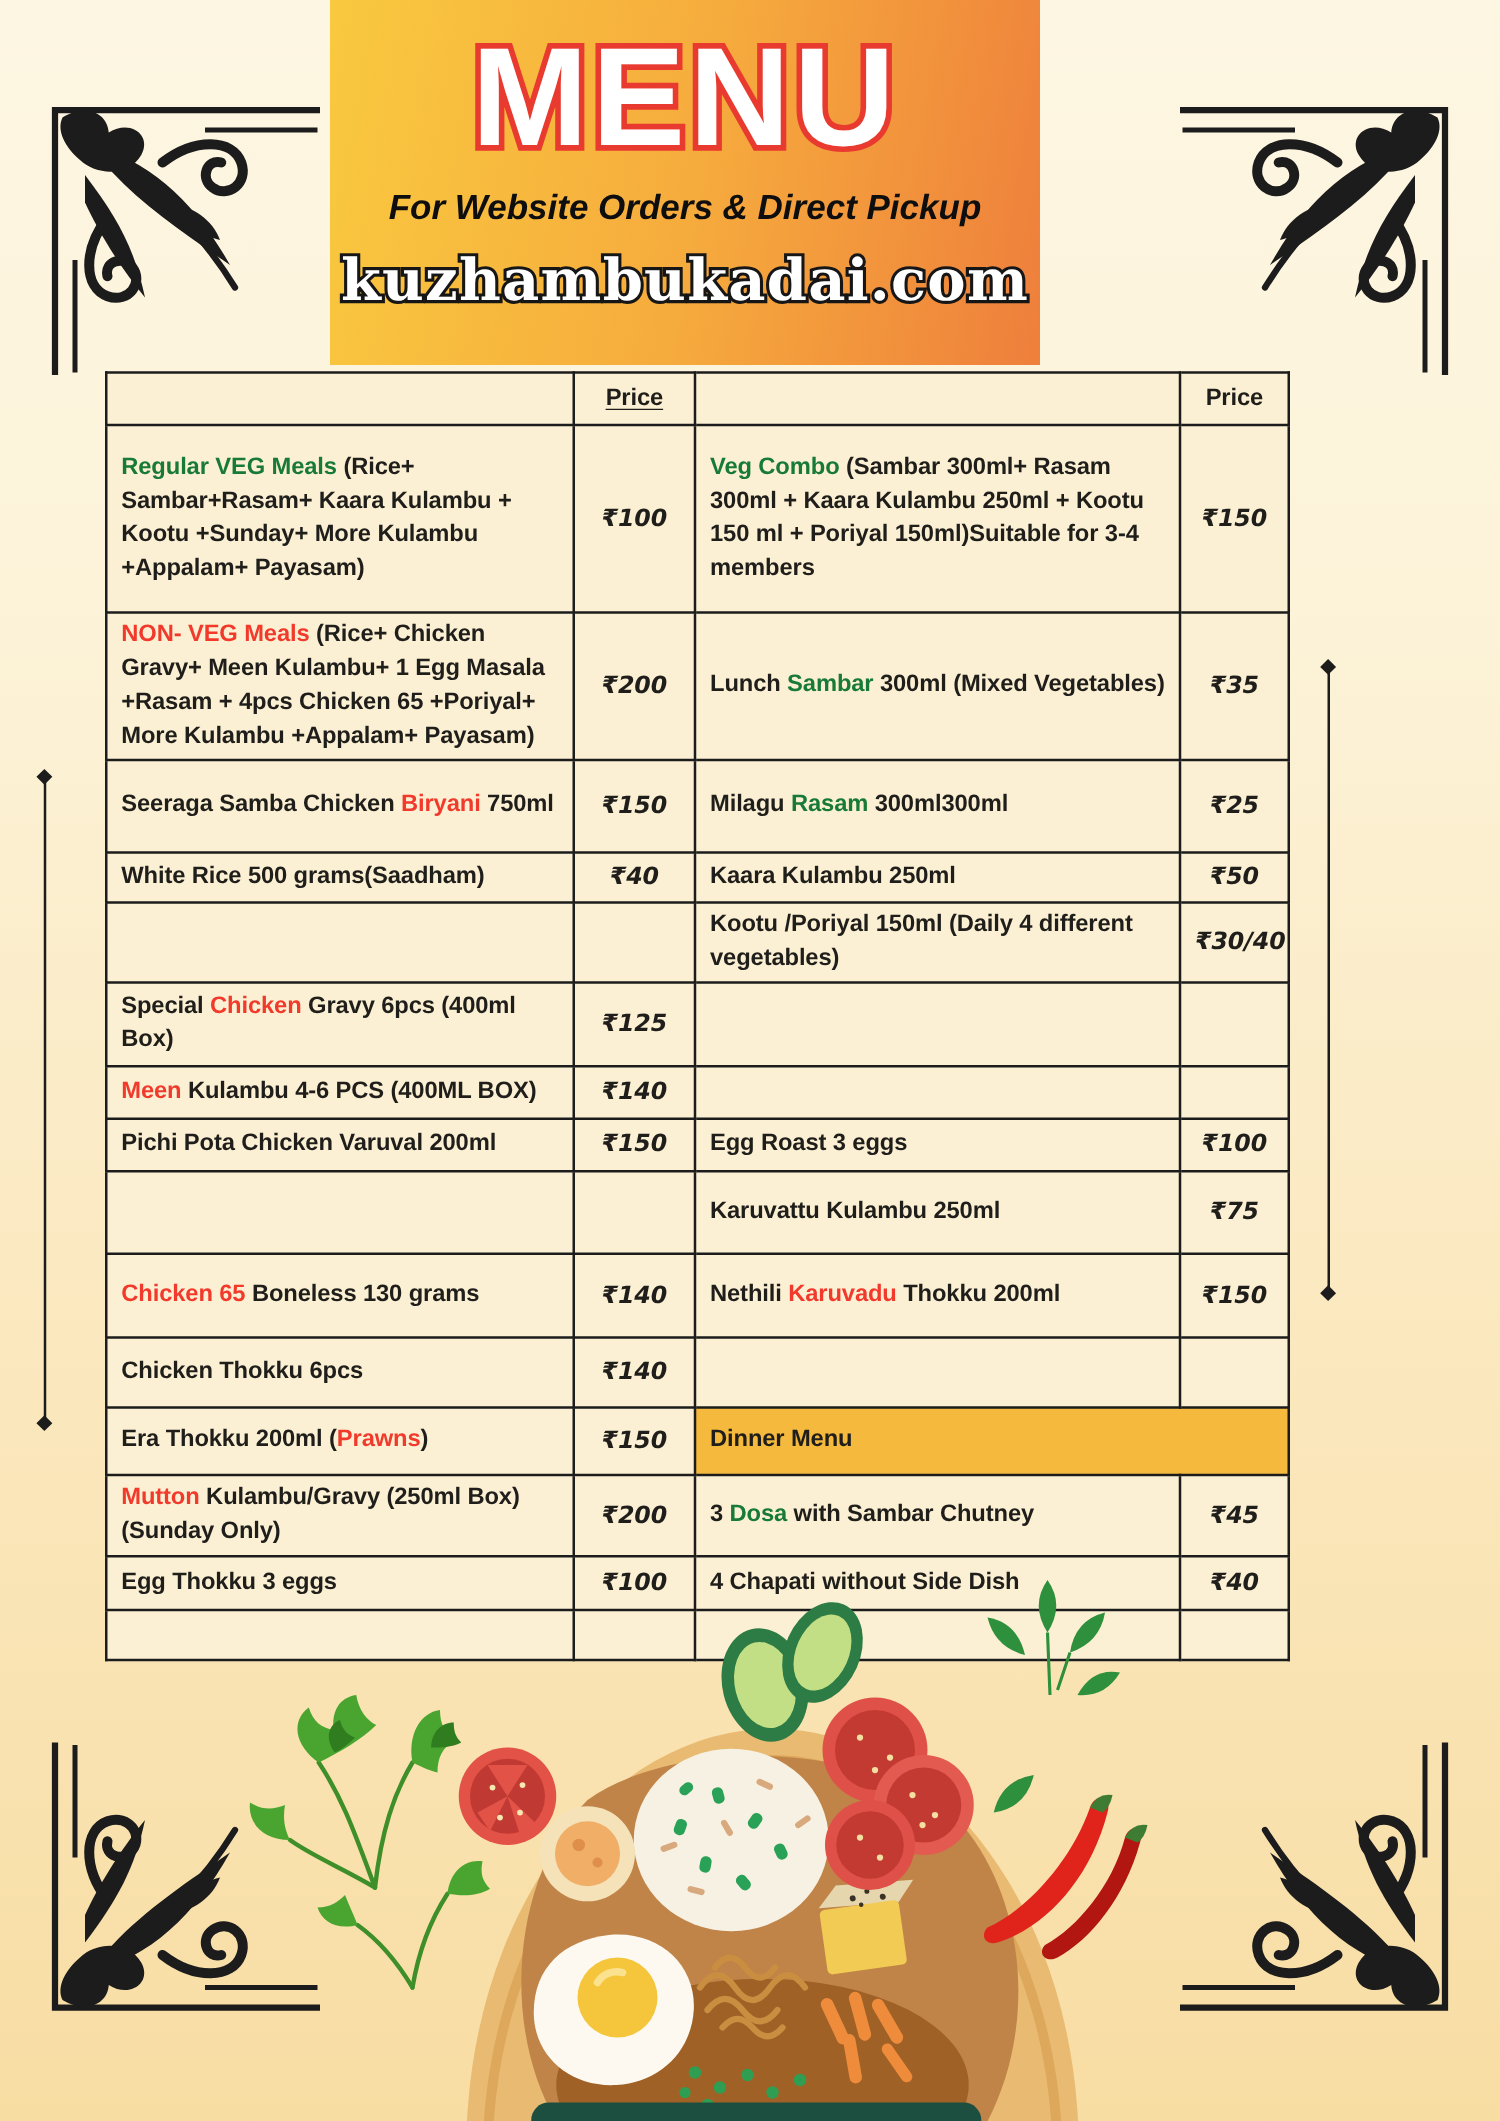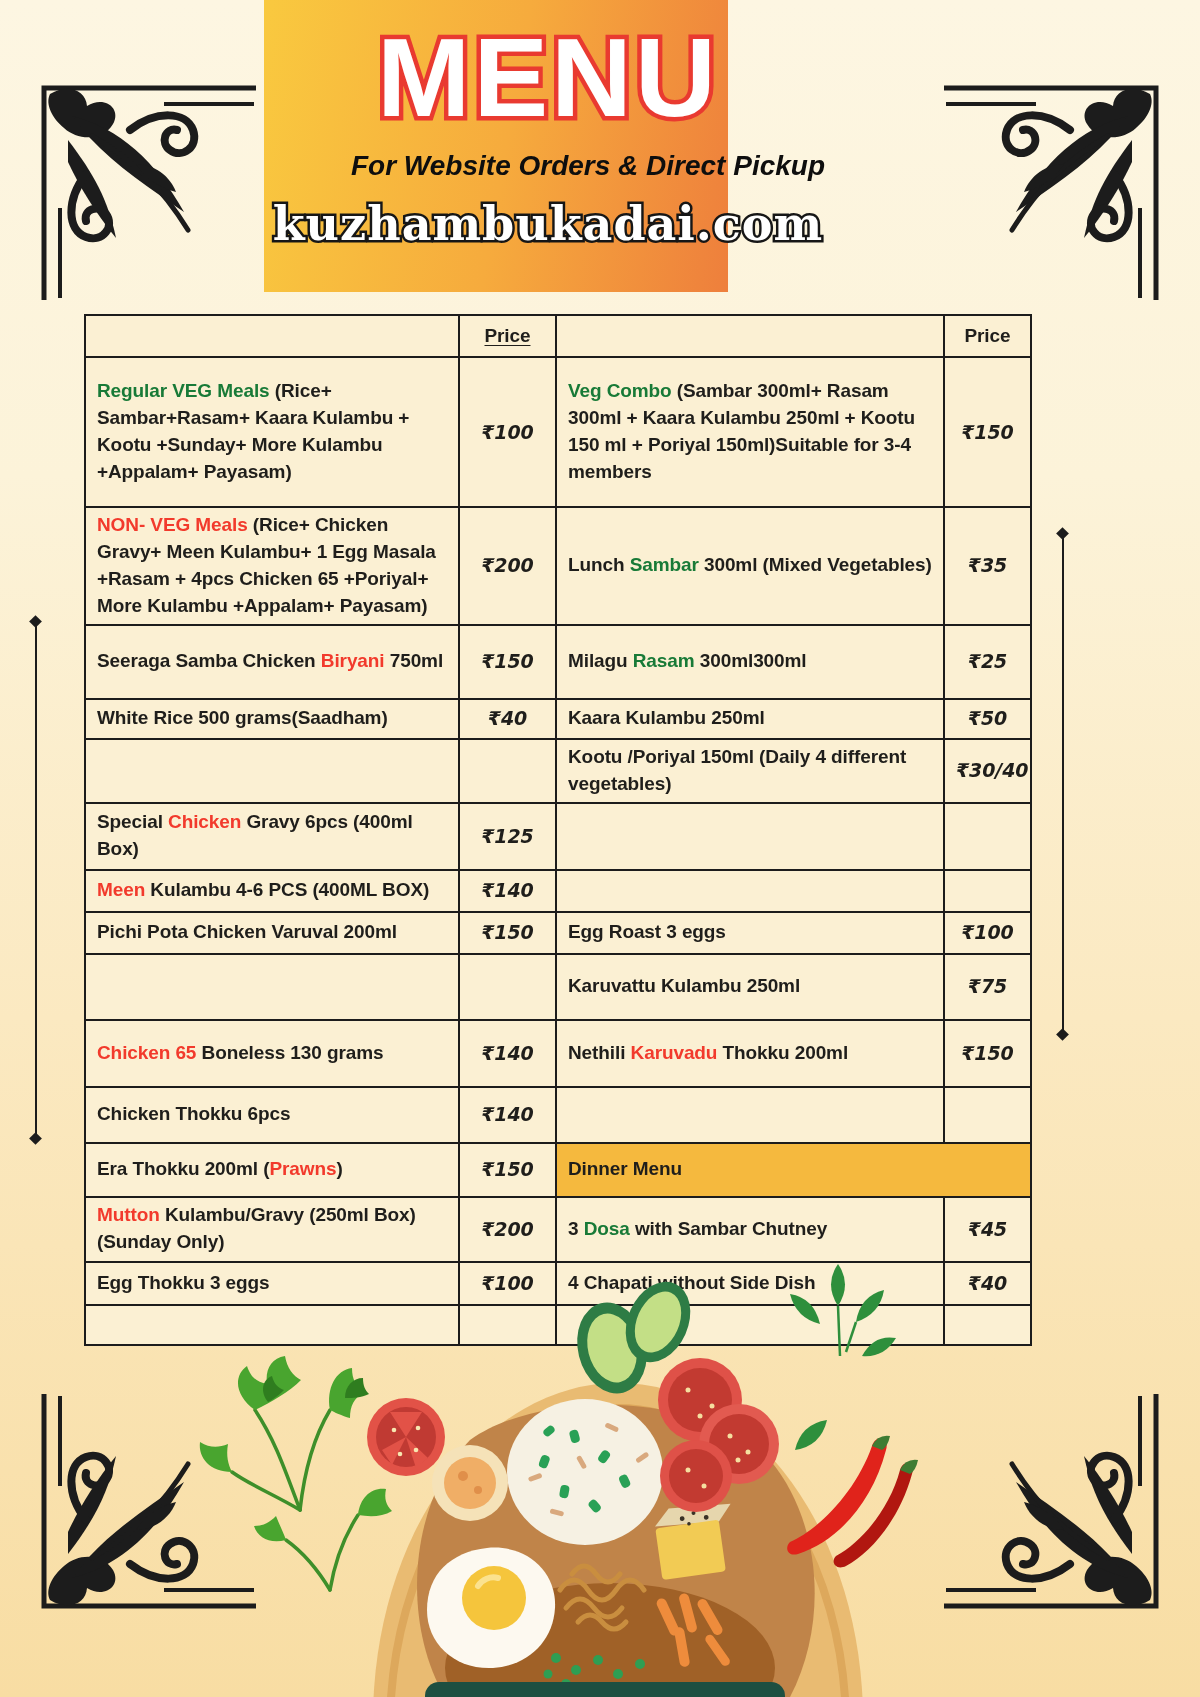--- a/index.html
+++ b/index.html
@@ -2,28 +2,28 @@
 <html><head>
 <meta charset="utf-8">
 <style>
   html,body{margin:0;padding:0;}
   body{
     width:1200px;height:1697px;overflow:hidden;position:relative;
     background:linear-gradient(180deg,#fdf6e2 0%,#fcf3d9 28%,#fbe9c1 60%,#f8dda3 100%);
     font-family:"Liberation Sans",sans-serif;
   }
   
-  .banner{position:absolute;left:264px;top:0;width:464px;height:292px;
+  .banner{position:absolute;left:264px;top:0;width:568px;height:292px;
     background:linear-gradient(100deg,#f9c93f 0%,#f6ab3d 52%,#ee7f3c 100%);}
   .title-svg{position:absolute;left:0;top:6px;width:568px;height:140px;}
   .subtitle{position:absolute;left:0;top:150px;width:568px;text-align:center;
-    font-size:28px;font-weight:bold;font-style:italic;color:#0e0e0e;white-space:nowrap;padding-left:40px;}
+    font-size:28px;font-weight:bold;font-style:italic;color:#0e0e0e;white-space:nowrap;}
   .site-svg{position:absolute;left:0;top:192px;width:568px;height:64px;}
   
-  table.menu{position:absolute;left:84px;top:314px;width:946px;border-collapse:collapse;
+  table.menu{position:absolute;left:84px;top:297px;width:946px;border-collapse:collapse;
     table-layout:fixed;background:#fbf0d3;}
   table.menu td{border:2px solid #1c1c1c;font-size:19px;font-weight:bold;color:#1f1e1b;
     padding:4px 11px;line-height:1.42;vertical-align:middle;letter-spacing:-0.1px;}
   td.price{text-align:center;font-size:20px;padding:4px 2px;white-space:nowrap;
     font-family:"DejaVu Sans",sans-serif;font-style:italic;}
   td.phead{text-align:center;font-size:21px;}
   td.phead.u{text-decoration:underline;text-underline-offset:3px;}
   .seg-g{color:#187a37;}
   .seg-r{color:#f23a2c;}
   td.dinner{background:#f5b93e;text-align:left;font-size:25px;letter-spacing:.4px;color:#111;}

